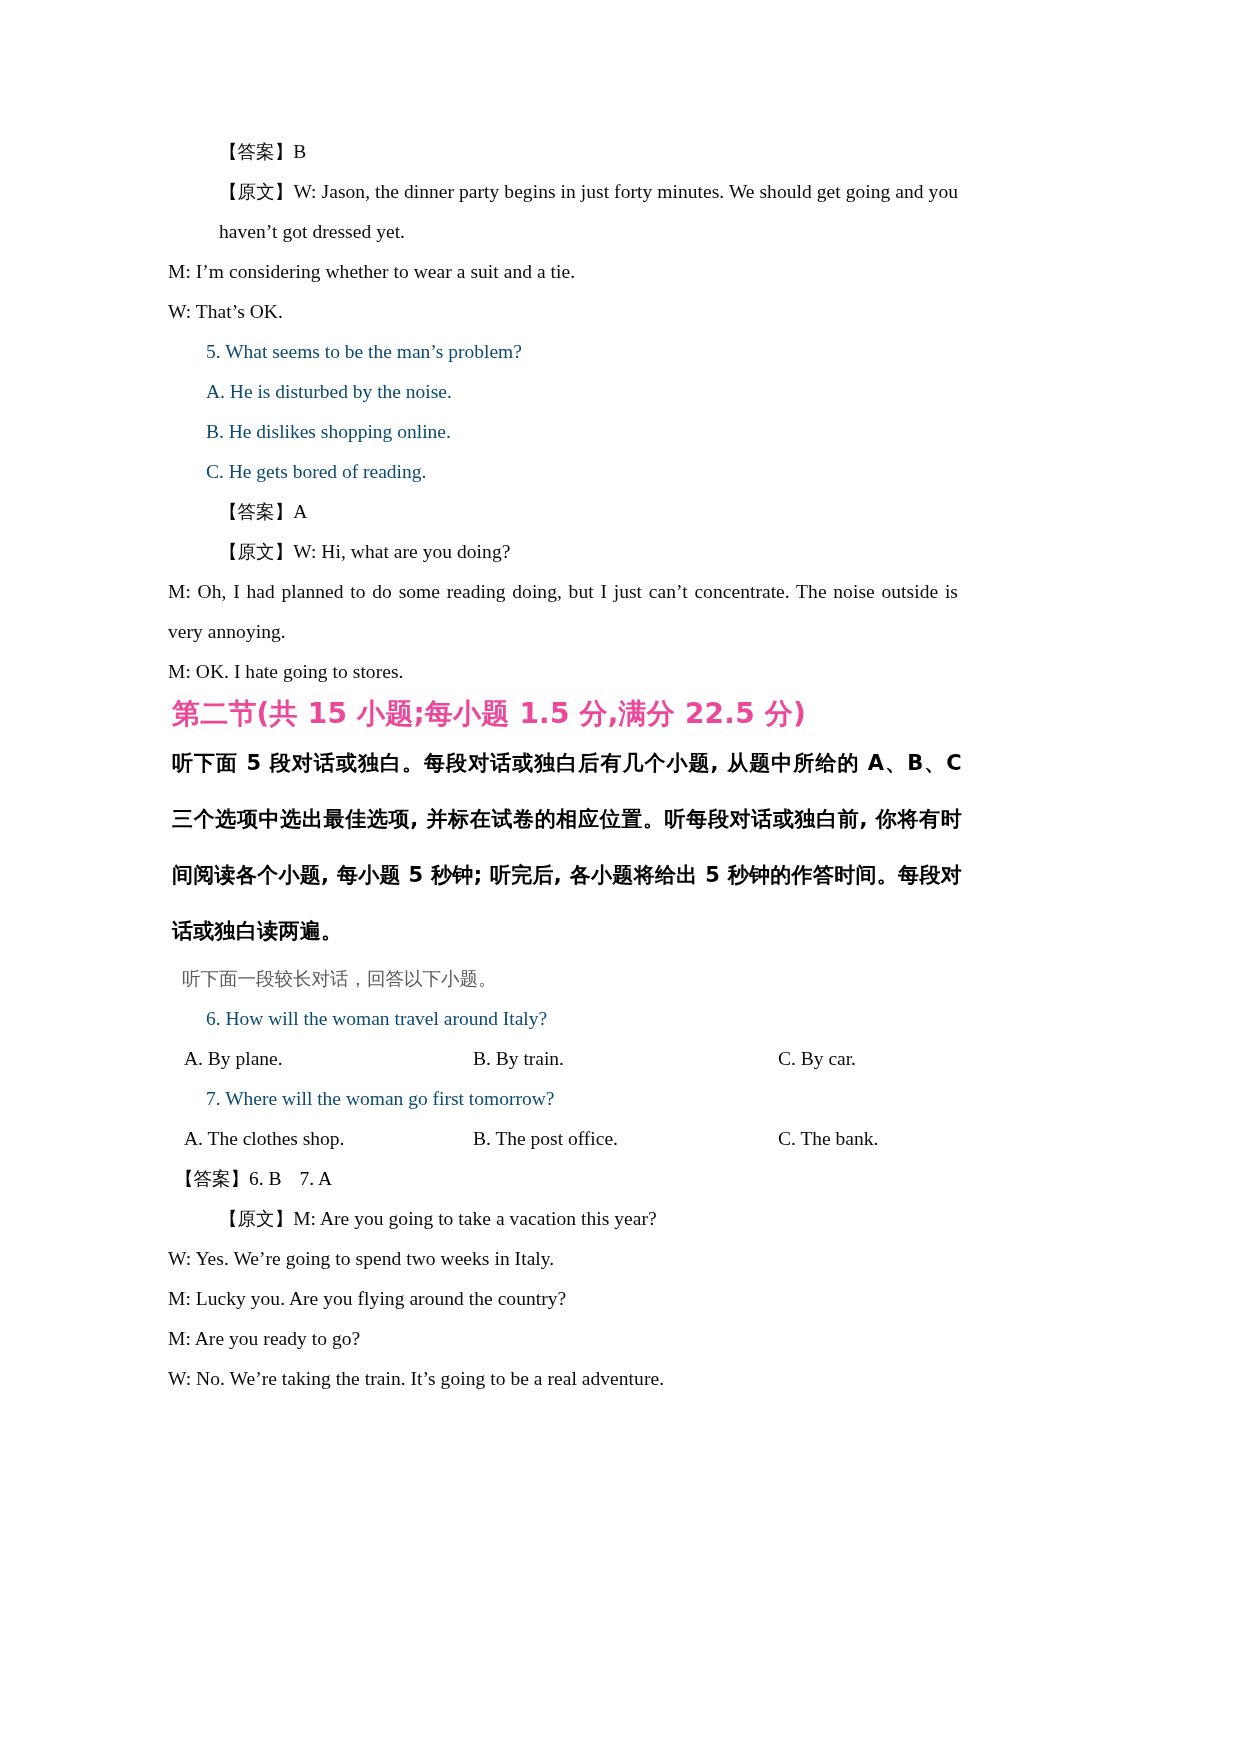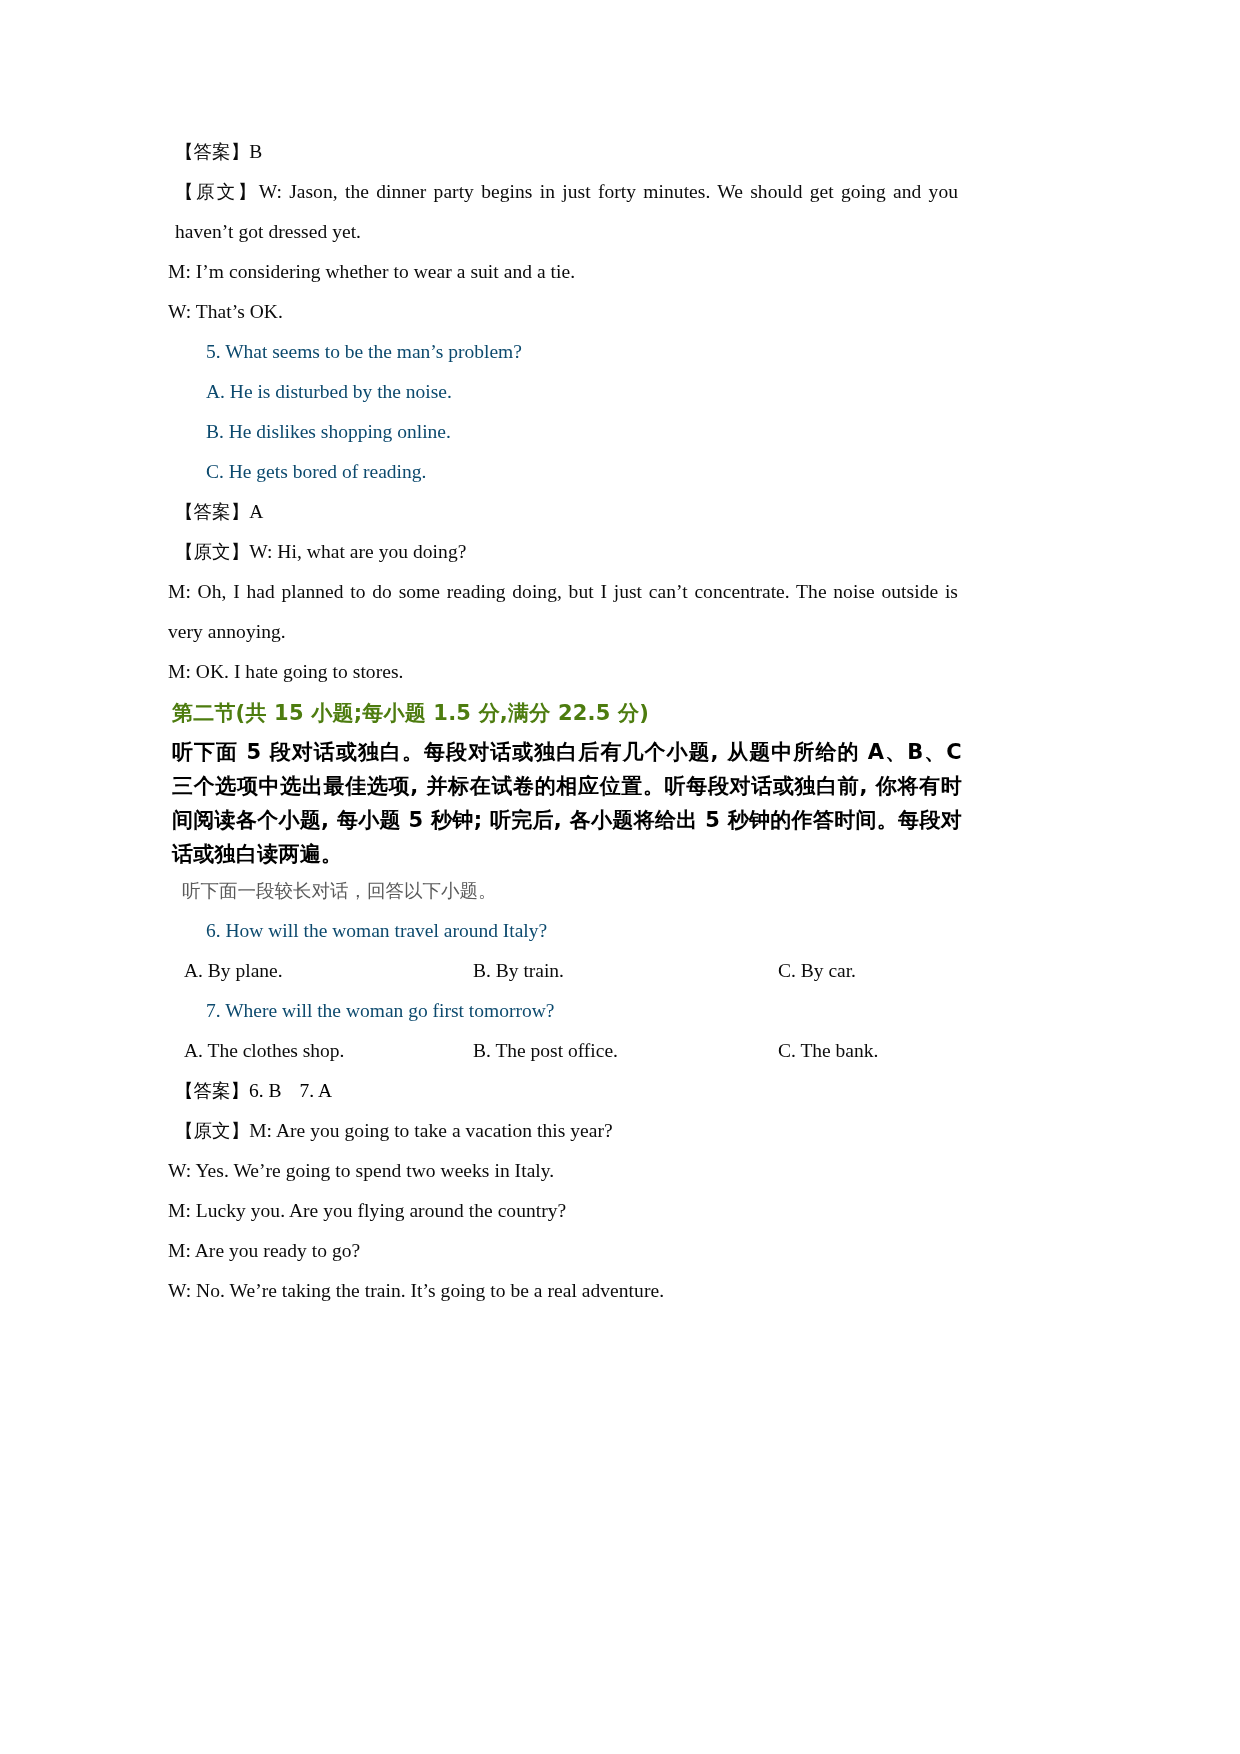--- a/index.html
+++ b/index.html
@@ -37,43 +37,44 @@
     text-align: justify;
     text-justify: inter-word;
     letter-spacing: 0.05px;
     white-space: normal;
   }
   .line.wrap {
     text-align: justify;
   }
   .indent {
     padding-left: 7px;
+    margin-left: 44px;
   }
   .cn {
     font-family: "DejaVu Serif", "Liberation Serif", serif;
   }
   .tag {
     font-family: "DejaVu Serif", serif;
     font-size: 18.5px;
   }
   
   .section-head {
     font-family: "DejaVu Sans", "Liberation Sans", sans-serif;
     font-weight: bold;
-    font-size: 21px;
+    font-size: 28px;
     line-height: 43px;
     letter-spacing: 0.2px;
-    color: #4d7c0f;
+    color: #ec4899;
     padding-left: 4px;
   }
   .instructions {
     font-family: "DejaVu Sans", "Liberation Sans", sans-serif;
     font-weight: bold;
     font-size: 21px;
-    line-height: 34px;
+    line-height: 56px;
     letter-spacing: 0.3px;
     color: #000;
     text-align: justify;
     text-align-last: left;
     padding-left: 4px;
     width: 790px;
   }
   .sub-note {
     font-family: "DejaVu Serif", "Liberation Serif", serif;
     font-size: 18.5px;

